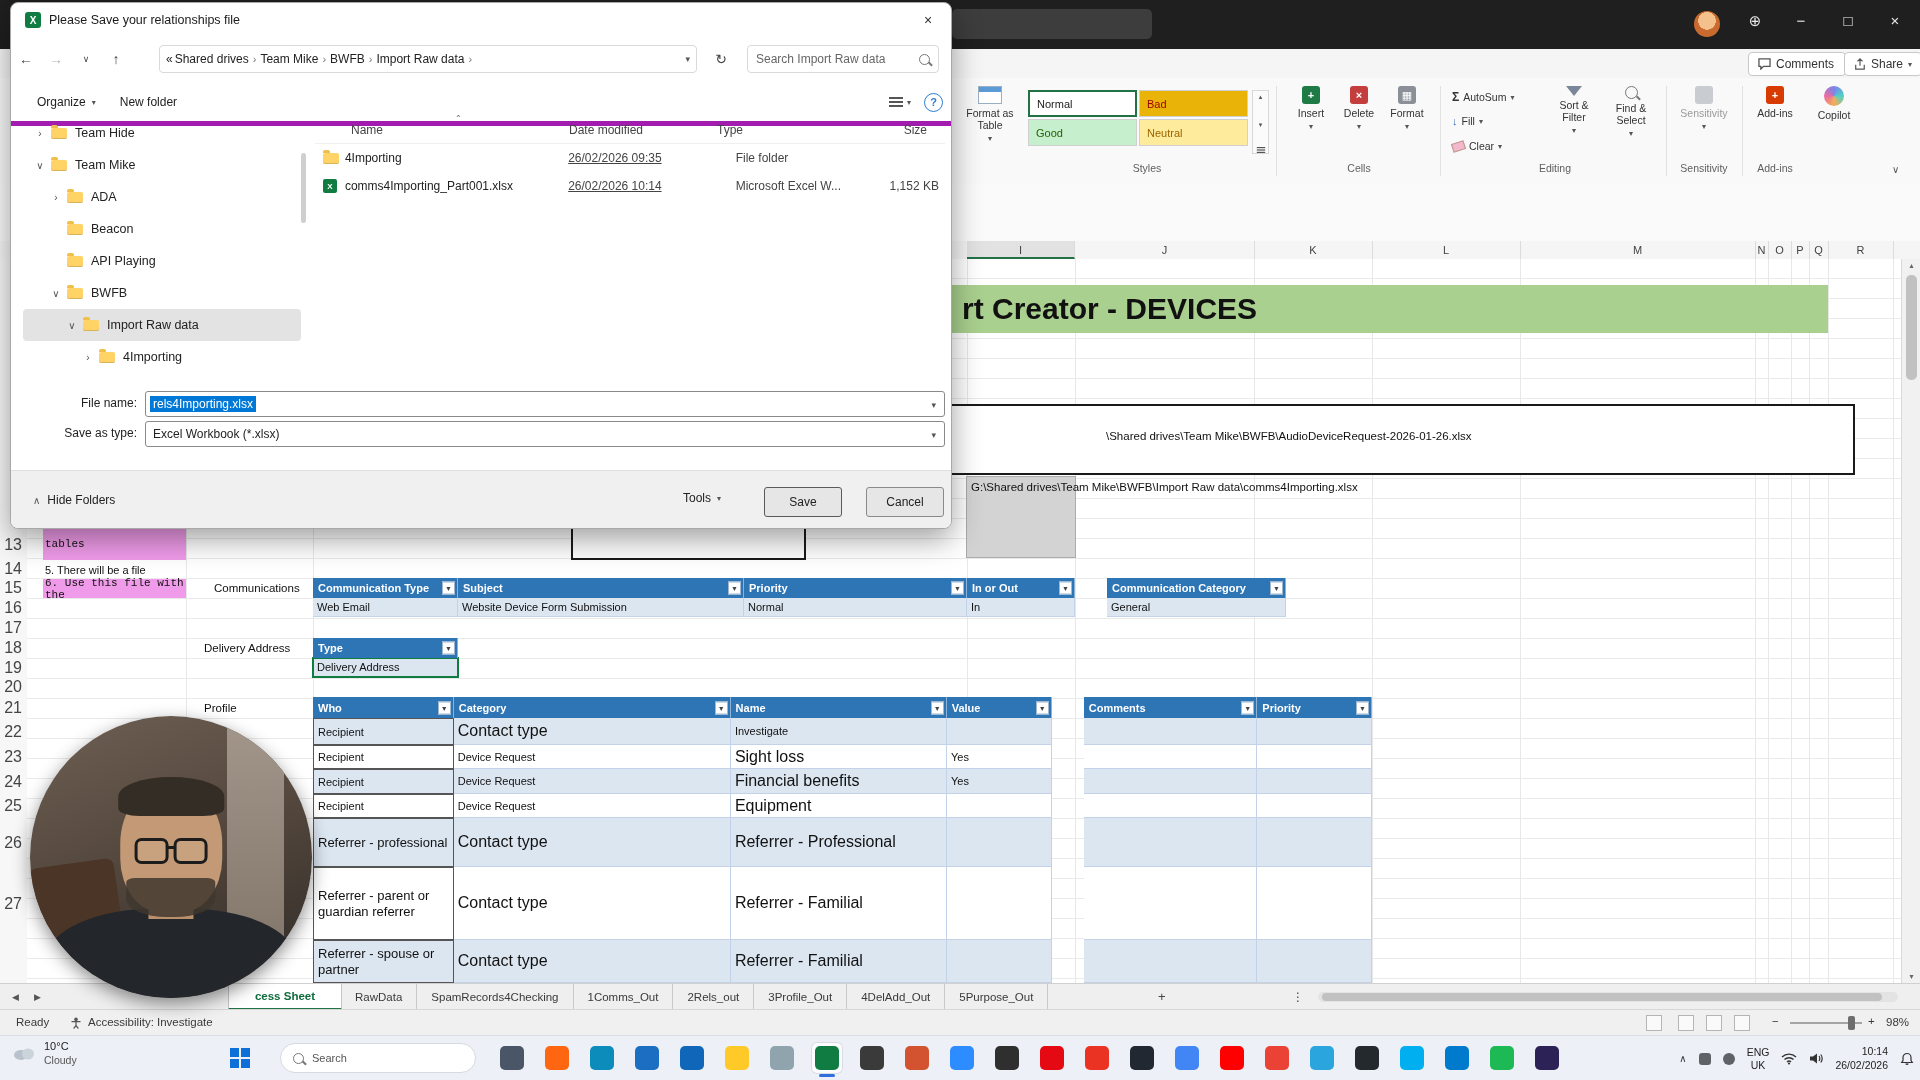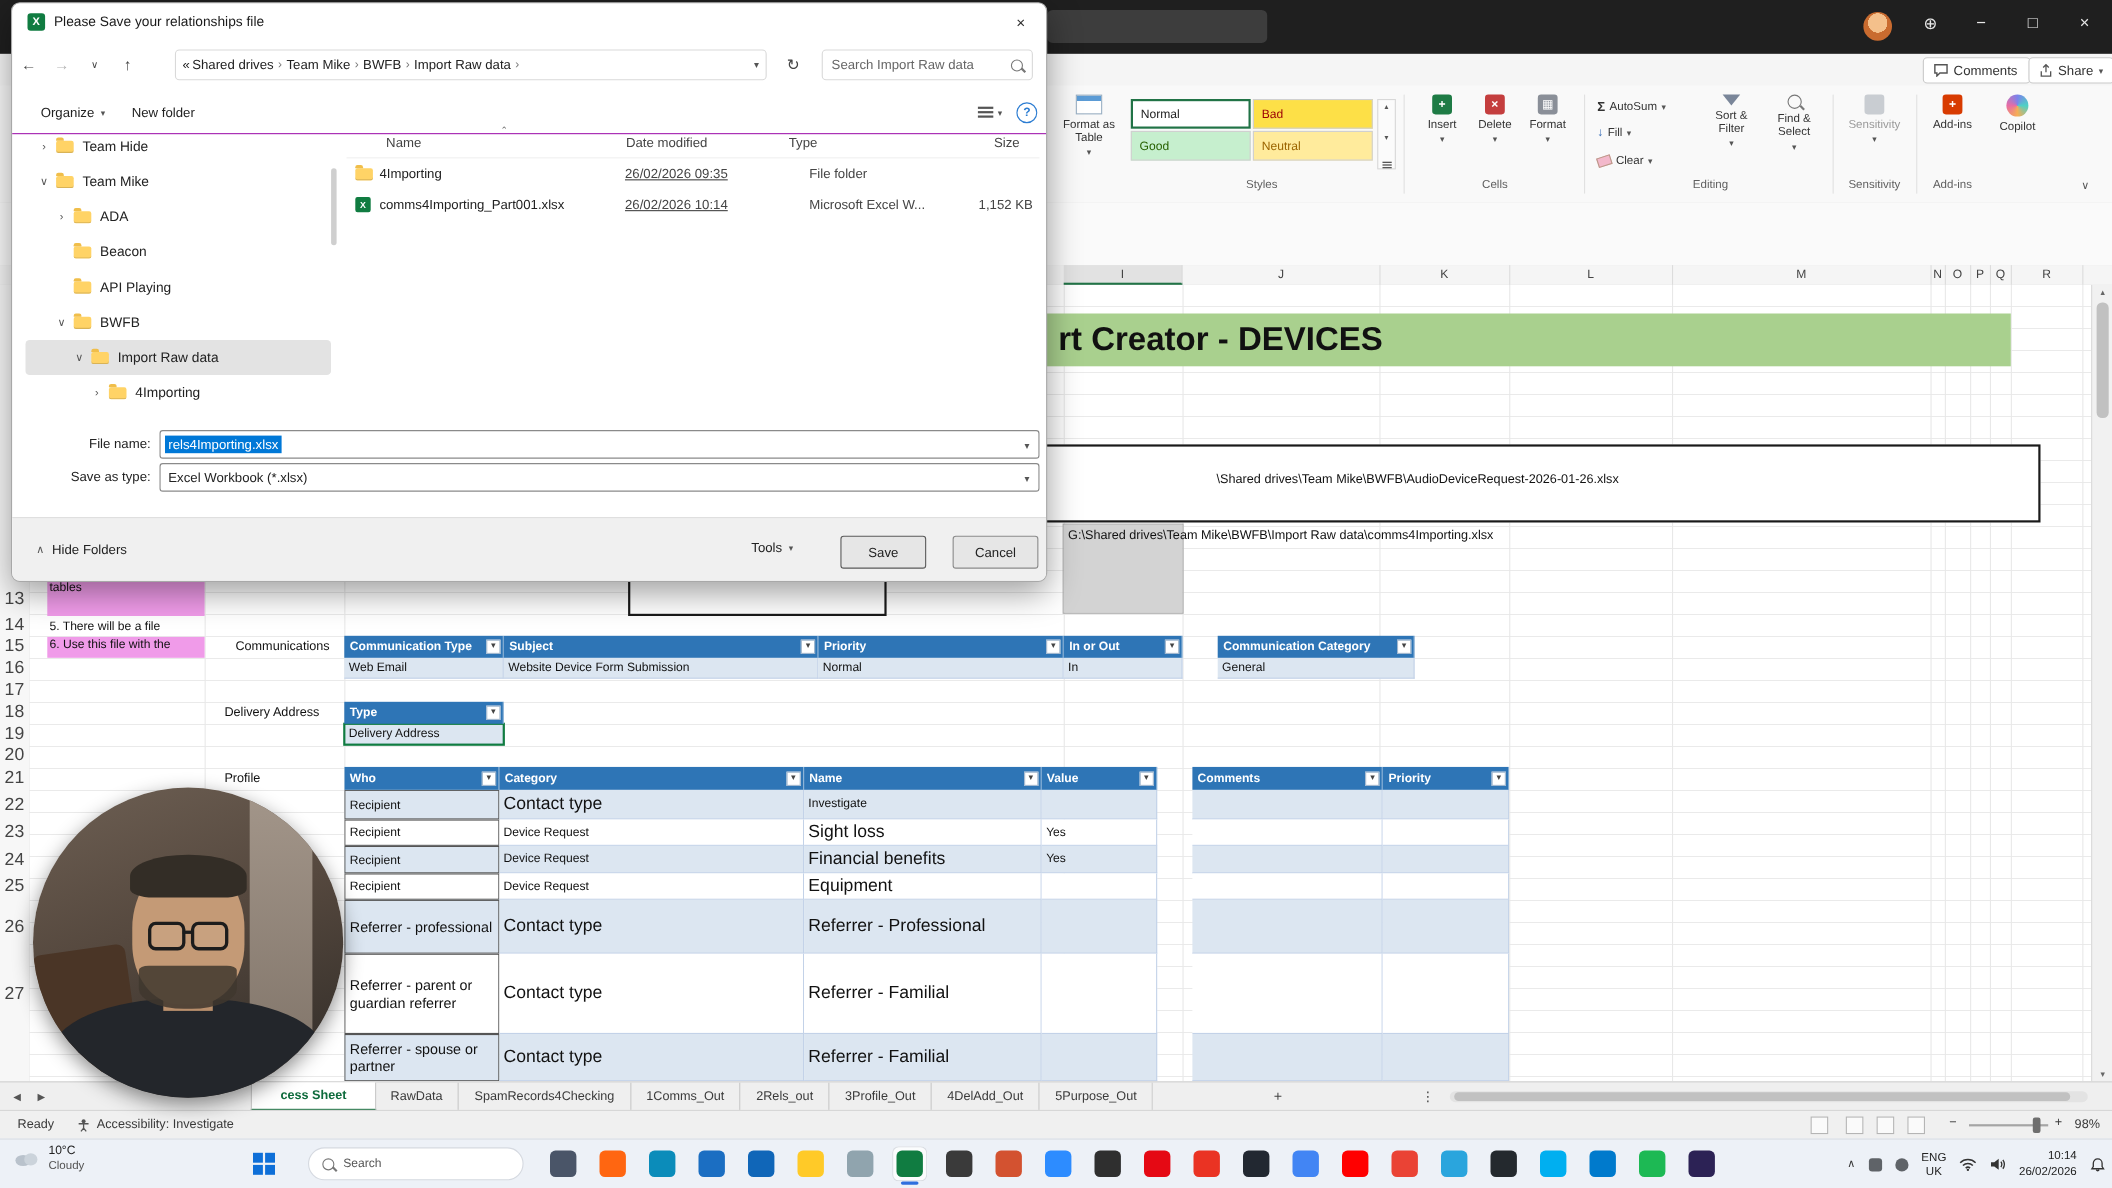--- a/index.html
+++ b/index.html
@@ -19,21 +19,21 @@
   .xl-ribbon{position:absolute;left:0;top:78px;width:1920px;height:106px;background:#F9F9F9;border-bottom:1px solid #E1E1E1;}
   .grp-label{position:absolute;top:84px;font-size:10.5px;color:#5f5f5f;text-align:center;}
   .rib-div{position:absolute;top:8px;width:1px;height:90px;background:#E1E1E1;}
   .bigbtn{position:absolute;top:8px;display:flex;flex-direction:column;align-items:center;gap:3px;
           font-size:10.5px;color:#333;text-align:center;line-height:1.15;}
   .caret{font-size:8px;color:#555;}
   .gal{position:absolute;left:1028px;top:12px;width:222px;height:58px;display:grid;
        grid-template-columns:109px 109px;grid-auto-rows:27px;gap:2px;}
   .gal-cell{border:1px solid #D0D0D0;font-size:11px;display:flex;align-items:center;padding-left:7px;background:#fff;}
   .gal-normal{border:2px solid #217346;}
-  .gal-bad{background:#fde047;color:#9C0006;}
+  .gal-bad{background:#eab308;color:#9C0006;}
   .gal-good{background:#C6EFCE;color:#276100;}
   .gal-neutral{background:#FFEB9C;color:#9C6500;}
   .gal-rail{position:absolute;left:1252px;top:12px;width:15px;height:58px;border:1px solid #D8D8D8;background:#FBFBFB;
             display:flex;flex-direction:column;justify-content:space-between;align-items:center;font-size:7px;color:#555;padding:2px 0;}
   .smallrow{position:absolute;display:flex;align-items:center;gap:4px;font-size:10.5px;color:#333;}
   .ic-box{width:18px;height:18px;border-radius:3px;display:flex;align-items:center;justify-content:center;color:#fff;font-size:11px;font-weight:bold;}
   
   .xl-formula{position:absolute;left:0;top:184px;width:1920px;height:57px;background:#FAFAFA;border-bottom:1px solid #D8D8D8;}
   .xl-colheads{position:absolute;left:0;top:241px;width:1920px;height:18px;background:#F5F5F5;border-bottom:1px solid #C8C8C8;}
   .colh{position:absolute;top:0;height:18px;line-height:18px;text-align:center;font-size:11px;color:#444;border-right:1px solid #DCDCDC;}
@@ -46,21 +46,21 @@
   .vl{position:absolute;top:0;width:1px;height:724px;background:#E8E8E8;}
   .banner{position:absolute;left:473px;top:26px;width:1328px;height:48px;background:var(--banner-green,#A9D08E);
           display:flex;align-items:center;font-size:30px;font-weight:bold;color:#111;padding-left:462px;box-sizing:border-box;}
   .blackbox{position:absolute;left:733px;top:145px;width:1095px;height:71px;background:#fff;border:2px solid #1a1a1a;box-sizing:border-box;}
   .path1{position:absolute;left:1079px;top:171px;font-size:11.5px;color:#111;white-space:nowrap;}
   .greyblock{position:absolute;left:940px;top:218px;width:108px;height:80px;background:#D3D3D3;outline:1px solid #ABABAB;}
   .path2{position:absolute;left:944px;top:222px;font-size:11.5px;color:#111;white-space:nowrap;}
   .bordcell{position:absolute;left:544px;top:268px;width:235px;height:33px;background:#fff;border:2px solid #1a1a1a;box-sizing:border-box;}
   .aflist{position:absolute;left:1499px;top:221px;font-size:11.5px;color:#111;line-height:19.6px;}
   .pinkcell{position:absolute;left:16px;width:143px;background:var(--pink,#F09BE9);font-size:11px;color:#111;
-            display:flex;align-items:flex-start;padding:1px 2px;box-sizing:border-box;}
+            display:flex;align-items:center;padding:1px 2px;box-sizing:border-box;font-family:Liberation Mono, monospace;}
   .plain-note{position:absolute;font-size:11px;color:#111;white-space:nowrap;}
   .seclabel{position:absolute;font-size:11.5px;color:#111;white-space:nowrap;}
   
   .tbl{position:absolute;display:flex;flex-direction:column;}
   .trow{display:flex;}
   .hc{position:relative;background:var(--header-blue,#2E75B6);color:#fff;font-weight:bold;font-size:11px;
       display:flex;align-items:center;padding:0 18px 0 5px;box-sizing:border-box;border-right:1px solid rgba(255,255,255,.45);height:20px;}
   .flt{position:absolute;right:2px;top:50%;transform:translateY(-50%);width:13px;height:13px;background:#fff;
        border:1px solid #9FB6CE;color:#444;font-size:7px;line-height:12px;text-align:center;box-sizing:border-box;}
   .dc{font-size:11px;color:#111;display:flex;align-items:center;padding:0 4px;box-sizing:border-box;
@@ -105,21 +105,21 @@
   .navbtn{width:30px;text-align:center;font-size:14px;color:#444;}
   .navbtn.dis{color:#B5B5B5;}
   .crumbbar{position:absolute;left:148px;top:4px;width:538px;height:28px;border:1px solid #D9D9D9;border-radius:4px;
             display:flex;align-items:center;padding:0 6px;box-sizing:border-box;gap:2px;color:#222;}
   .bc-sep{color:#777;padding:0 4px;font-size:11px;}
   .crumb-caret{margin-left:auto;font-size:9px;color:#555;}
   .refresh{position:absolute;left:696px;top:4px;width:28px;height:28px;display:flex;align-items:center;justify-content:center;
            font-size:14px;color:#444;}
   .dsearch{position:absolute;left:736px;top:4px;width:192px;height:28px;border:1px solid #D9D9D9;border-radius:4px;
            display:flex;align-items:center;padding:0 8px;box-sizing:border-box;color:#666;}
-  .toolrow{position:absolute;left:0;top:80px;width:100%;height:38px;border-bottom:1px solid #a21caf;display:flex;align-items:center;}
+  .toolrow{position:absolute;left:0;top:80px;width:100%;height:38px;border-bottom:5px solid #a21caf;display:flex;align-items:center;}
   .toolbtn{display:flex;align-items:center;gap:6px;padding:0 12px;color:#222;}
   .viewseg{position:absolute;right:40px;display:flex;align-items:center;gap:4px;}
   .bars{width:14px;height:2px;background:#555;box-shadow:0 4px 0 #555,0 -4px 0 #555;}
   .helpc{position:absolute;right:8px;width:17px;height:17px;border-radius:50%;border:1.5px solid #2D7DD2;color:#2D7DD2;
          font-size:11px;display:flex;align-items:center;justify-content:center;font-weight:bold;}
   .treepane{position:absolute;left:12px;top:114px;width:278px;height:270px;overflow:hidden;}
   .tree-row{height:32px;display:flex;align-items:center;gap:2px;border-radius:4px;color:#222;font-size:12.5px;}
   .tree-row.selected{background:#E3E3E3;}
   .tw{width:14px;text-align:center;color:#555;font-size:10px;}
   .fold{width:16px;height:11px;background:#FFD366;border-radius:2px;position:relative;margin:0 6px 0 2px;flex:0 0 auto;

